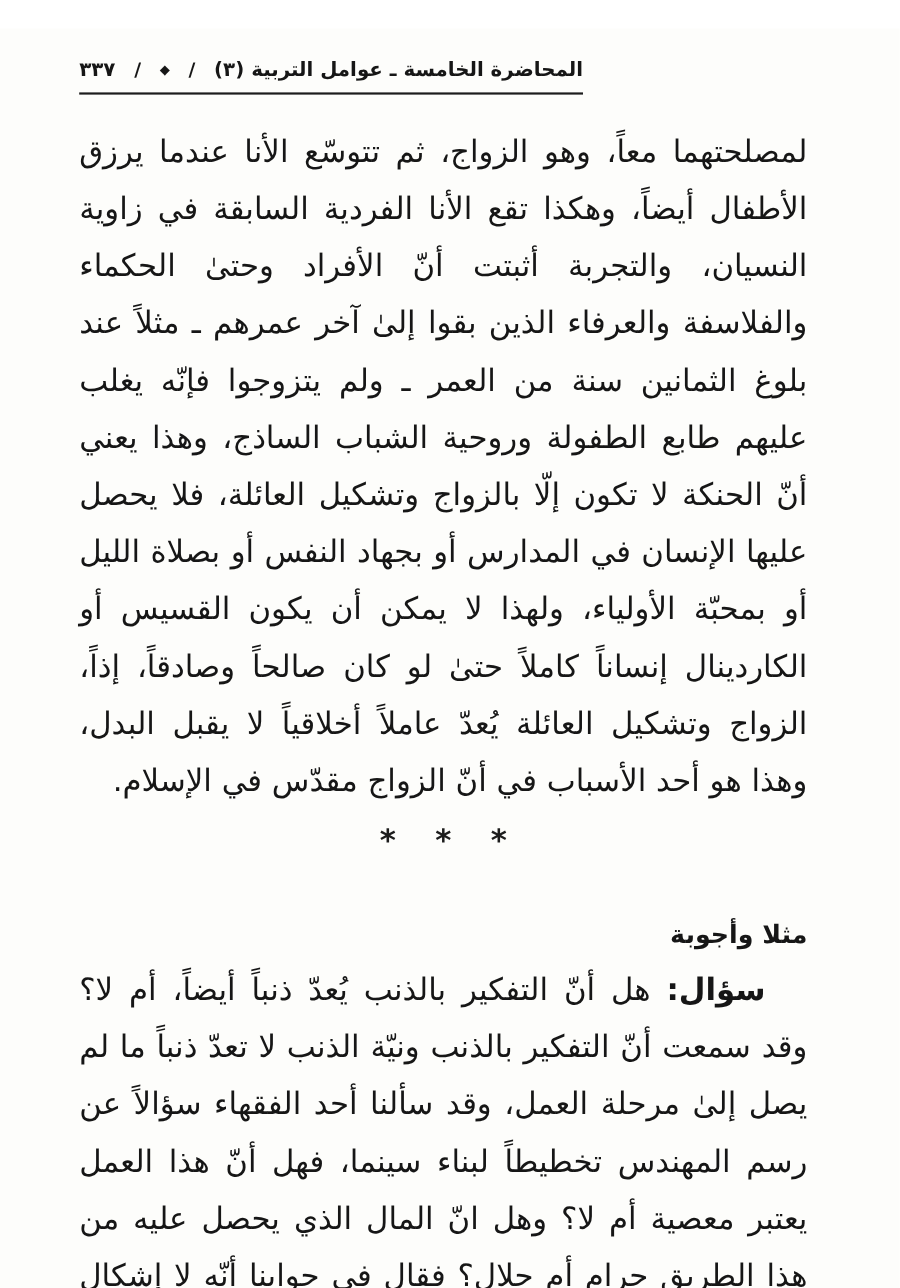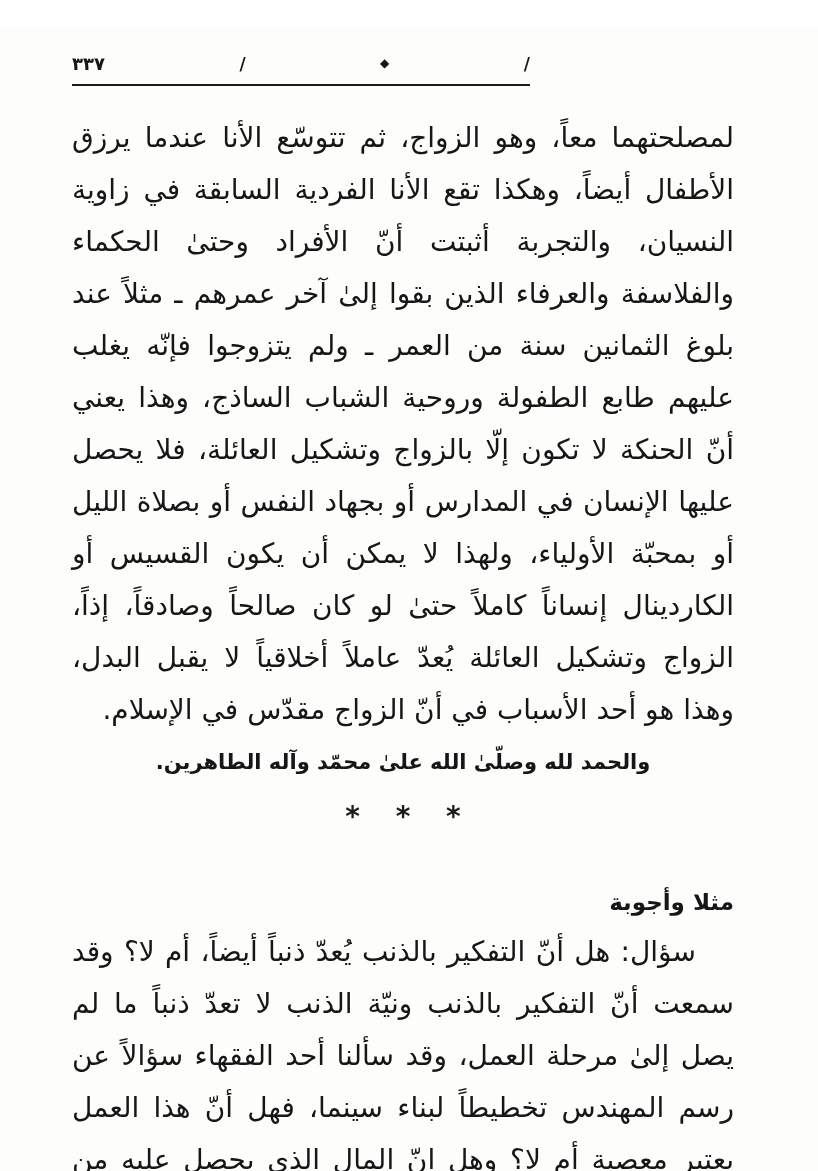--- a/index.html
+++ b/index.html
@@ -67,42 +67,42 @@
   }
   .section-heading {
     direction: rtl;
     text-align: right;
     font-weight: bold;
     font-size: 23px;
     line-height: 40px;
     margin: 50px 0 4px 0;
   }
   .question { text-indent: 38px; }
-  .q-label  { font-weight: normal; }
+  .q-label  { font-weight: bold; }
 </style>
 </head>
 <body>
 
 <div class="page">
 
   <header class="hdr">
     <div class="hdr-line">
       <span>٣٣٧</span>
       <span class="hdr-sep">/</span>
       <span class="hdr-diamond">◆</span>
       <span class="hdr-sep">/</span>
+      <span class="hdr-title">المحاضرة الخامسة ـ عوامل التربية (٣)</span>
     </div>
     <hr class="hdr-rule">
   </header>
 
   <main class="content">
 
     <p class="body-text">لمصلحتهما معاً، وهو الزواج، ثم تتوسّع الأنا عندما يرزق الأطفال أيضاً، وهكذا تقع الأنا الفردية السابقة في زاوية النسيان، والتجربة أثبتت أنّ الأفراد وحتىٰ الحكماء والفلاسفة والعرفاء الذين بقوا إلىٰ آخر عمرهم ـ مثلاً عند بلوغ الثمانين سنة من العمر ـ ولم يتزوجوا فإنّه يغلب عليهم طابع الطفولة وروحية الشباب الساذج، وهذا يعني أنّ الحنكة لا تكون إلّا بالزواج وتشكيل العائلة، فلا يحصل عليها الإنسان في المدارس أو بجهاد النفس أو بصلاة الليل أو بمحبّة الأولياء، ولهذا لا يمكن أن يكون القسيس أو الكاردينال إنساناً كاملاً حتىٰ لو كان صالحاً وصادقاً، إذاً، الزواج وتشكيل العائلة يُعدّ عاملاً أخلاقياً لا يقبل البدل، وهذا هو أحد الأسباب في أنّ الزواج مقدّس في الإسلام.</p>
 
-    <p class="closing">والحمد لله وصلّىٰ الله علىٰ محمّد وآله الطاهرين.</p>
 
     <div class="stars">* * *</div>
 
     <h2 class="section-heading">مثلا وأجوبة</h2>
 
     <p class="body-text question"><span class="q-label">سؤال:</span><span> هل أنّ التفكير بالذنب يُعدّ ذنباً أيضاً، أم لا؟ وقد سمعت أنّ التفكير بالذنب ونيّة الذنب لا تعدّ ذنباً ما لم يصل إلىٰ مرحلة العمل، وقد سألنا أحد الفقهاء سؤالاً عن رسم المهندس تخطيطاً لبناء سينما، فهل أنّ هذا العمل يعتبر معصية أم لا؟ وهل انّ المال الذي يحصل عليه من هذا الطريق حرام أم حلال؟ فقال في جوابنا أنّه لا إشكال في ذلك سواءً كانت السينما سيئة أم حسنة (والمقصود من السينما هنا سينما هذه الأيام لا السينما بمعناها العلمي) ودليلهم علىٰ ذلك أنّ هذه الخارطة للبناء بمثابة التفكير بالذنب، فما لم يصل إلىٰ مرحلة العمل ولم يحضر</span></p>
 
   </main>
 
 </div>

